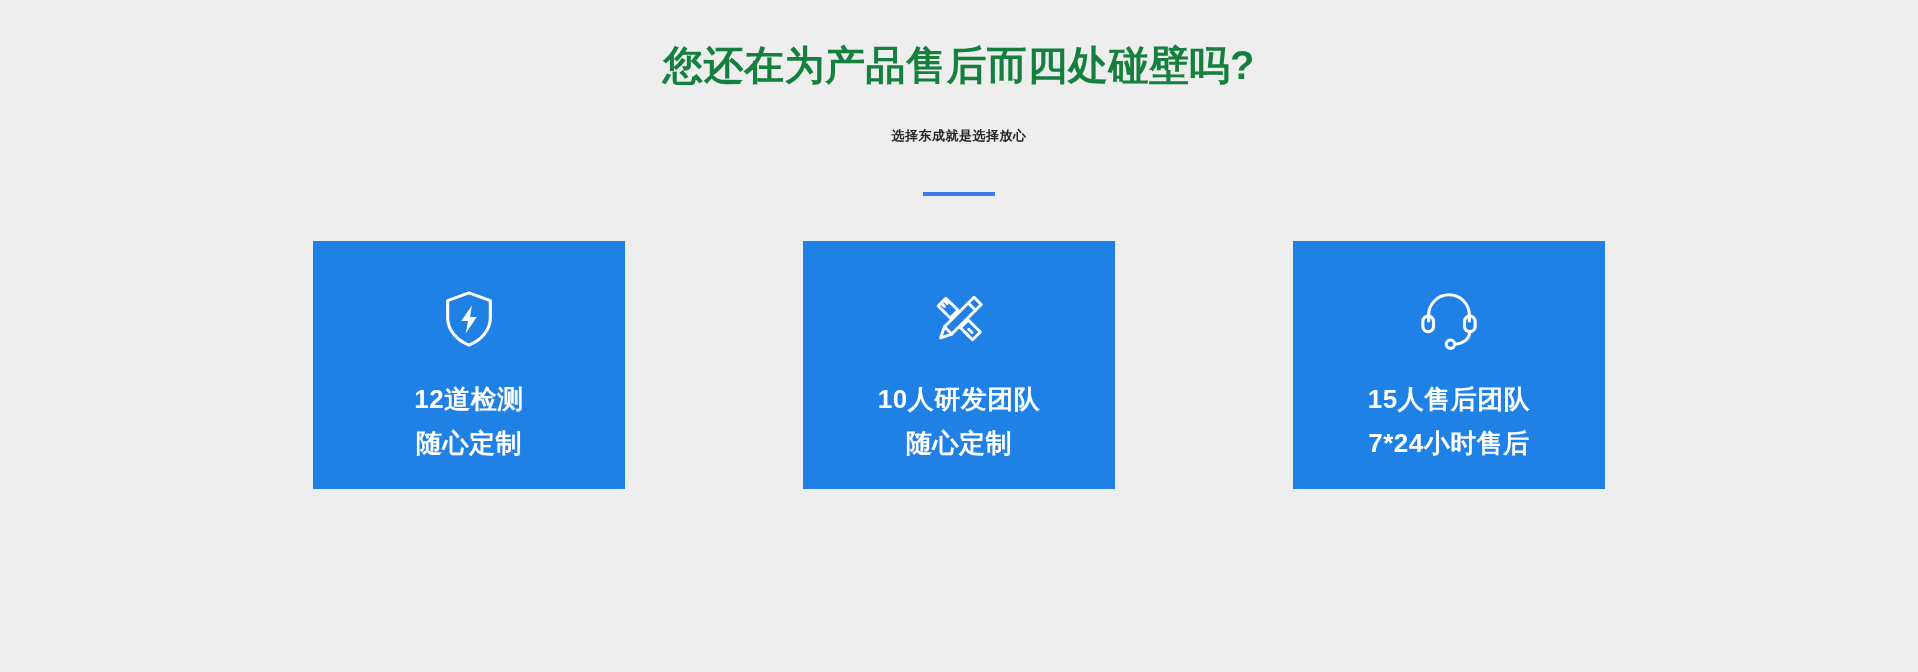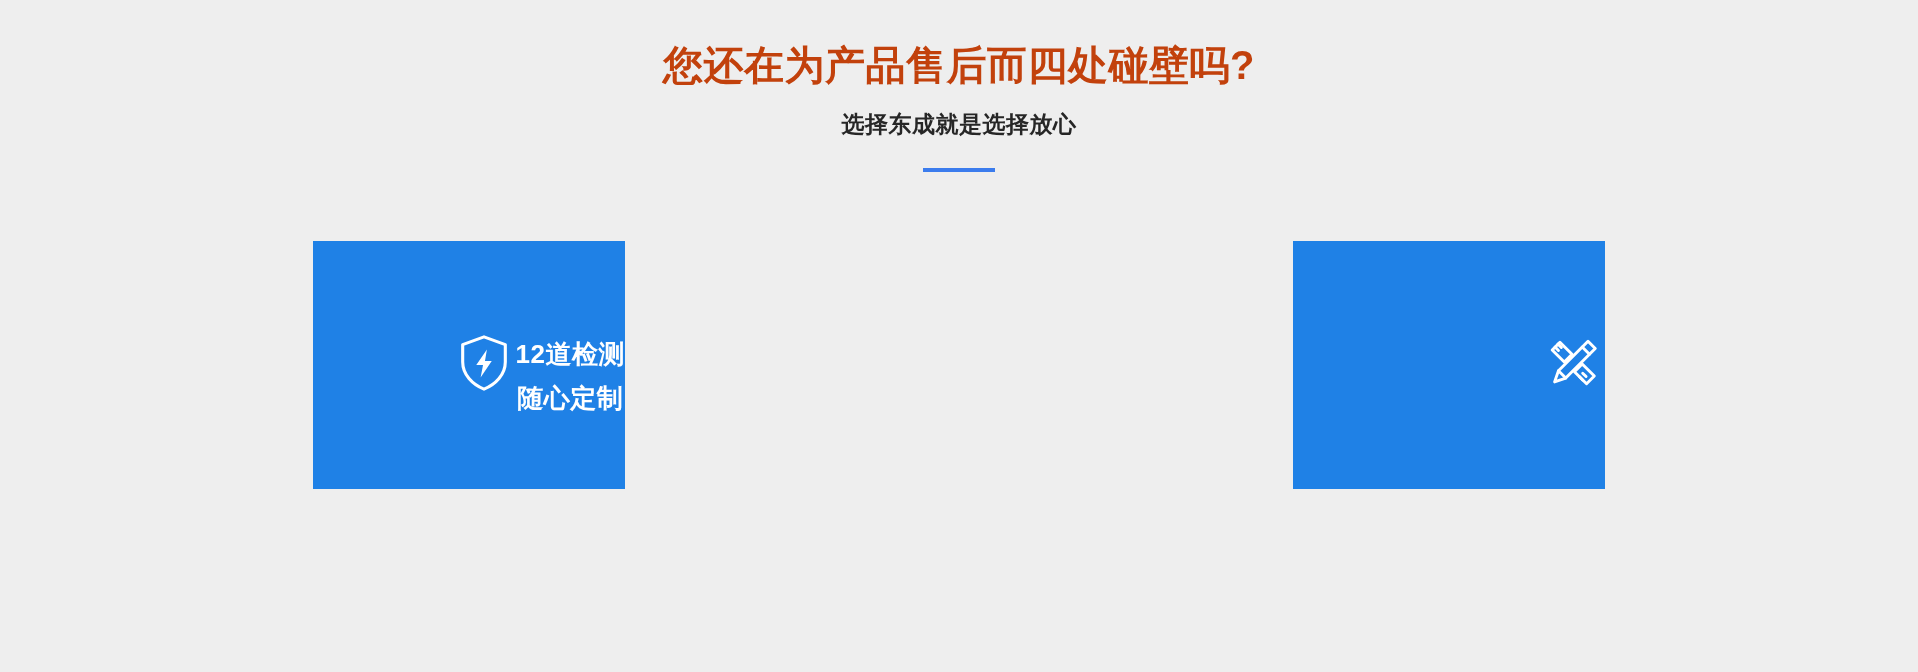--- a/index.html
+++ b/index.html
@@ -30,33 +30,33 @@
     width: 1918px;
     text-align: center;
     padding-top: 40px;
     box-sizing: border-box;
   }
 
   .headline {
     font-size: 40px;
     line-height: 50px;
     font-weight: 700;
-    color: #c2410c;
+    color: #15803d;
     letter-spacing: 0.5px;
     margin: 0;
     white-space: nowrap;
   }
 
   .subline {
-    font-size: 23px;
+    font-size: 13px;
     line-height: 24px;
     font-weight: 700;
     color: #262626;
     letter-spacing: 0.5px;
-    margin: 0;
+    margin: 12px;
     padding-top: 22px;
     white-space: nowrap;
   }
 
   .divider-wrap {
     width: 100%;
     text-align: center;
     padding-top: 22px;
   }
   .divider {
@@ -79,23 +79,23 @@
     justify-content: space-between;
     align-items: stretch;
   }
 
   .card {
     width: 312px;
     height: 248px;
     background: #1f81e6;
     box-sizing: border-box;
     display: flex;
-    flex-direction: row;
+    flex-direction: column;
     align-items: center;
-    justify-content: flex-end;
+    justify-content: center;
     padding-top: 22px;
   }
 
   .card-icon {
     width: 64px;
     height: 64px;
     display: flex;
     align-items: center;
     justify-content: center;
     margin-bottom: 26px;
@@ -159,17 +159,36 @@
 
             <path d="M10.5 18.5 L18.5 10.5 L31 23 L23 31 Z"></path>
             <path d="M13.5 15.5 L17 19"></path>
             <path d="M16.5 12.5 L20 16"></path>
             <path d="M33.5 41 L41.5 33 L54 45.5 L46 53.5 Z"></path>
             <path d="M38.5 46 L42 49.5"></path>
             <path d="M42 42.5 L45.5 46"></path>
           </g>
         </svg>
       </div>
+      <div class="card-text">
+        <span class="card-line">10人研发团队</span>
+        <span class="card-line">随心定制</span>
+      </div>
     </div>
 
+    <div class="card">
+      <div class="card-icon">
+        <svg viewBox="0 0 64 64" fill="none" xmlns="http://www.w3.org/2000/svg">
+          <path d="M11 34 V28 C11 16.4 20.4 7 32 7 C43.6 7 53 16.4 53 28 V34" stroke="#ffffff" stroke-width="3.2" stroke-linecap="round" fill="none"></path>
+          <rect x="5" y="29" width="11" height="16" rx="5.5" stroke="#ffffff" stroke-width="3.2" fill="none"></rect>
+          <rect x="48" y="29" width="11" height="16" rx="5.5" stroke="#ffffff" stroke-width="3.2" fill="none"></rect>
+          <path d="M53.5 45 C53.5 53 46 57.5 38 58" stroke="#ffffff" stroke-width="3.2" stroke-linecap="round" fill="none"></path>
+          <circle cx="33.5" cy="58" r="4.3" stroke="#ffffff" stroke-width="3.2" fill="none"></circle>
+        </svg>
+      </div>
+      <div class="card-text">
+        <span class="card-line">15人售后团队</span>
+        <span class="card-line">7*24小时售后</span>
+      </div>
+    </div>
 
   </div>
 </div>
 
 </body></html>

